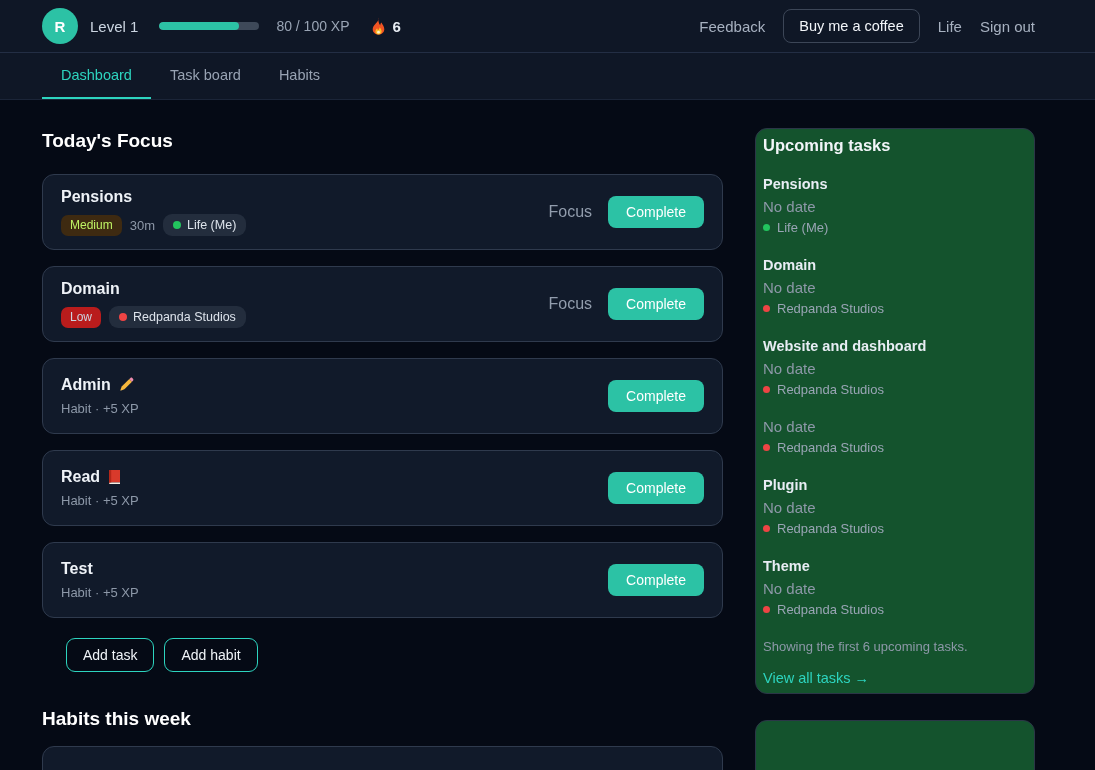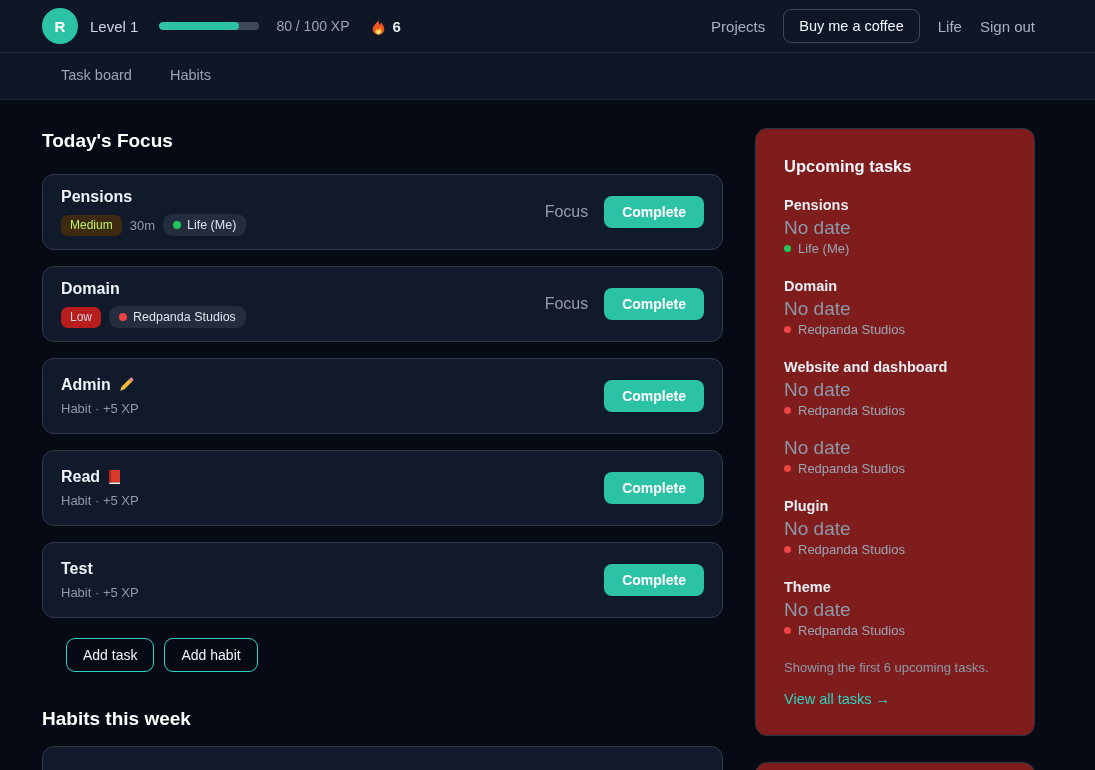--- a/index.html
+++ b/index.html
@@ -80,45 +80,45 @@
     background:#232d3d; color:#dde3eb; font-size:12.5px;
     padding:3px 10px; border-radius:9px;
     display:flex; align-items:center; gap:6px; line-height:16px;
   }
   .dot { width:8px; height:8px; border-radius:50%; flex:none; }
   .habit-sub { margin-top:7px; color:#8d98a8; font-size:13px; line-height:15px; }
   .task-right { display:flex; align-items:center; gap:16px; }
   .focus-link { color:#929dad; font-size:16px; cursor:pointer; }
   .complete-btn {
     background:#2cc2a5; border:none; border-radius:8px;
-    color:#fff; font-size:14px; font-weight:700;
+    color:#fff; font-size:14px; font-weight:400;
     padding:8px 18px; cursor:pointer; font-family:inherit;
   }
   
   .add-row { display:flex; gap:10px; margin-top:20px;margin-left:24px; }
   .outline-btn {
     background:transparent; border:1px solid #2dd4bf; border-radius:9px;
     color:#f0f4f8; font-size:14px; padding:8px 16px; cursor:pointer;
     font-family:inherit;
   }
   .habits-title { margin-top:36px; }
   .habits-card-stub {
     margin-top:16px; height:60px; background:#111a2a;
     border:1px solid #2f3a4d; border-radius:12px;
   }
   
   .side-card {
-    background:#7f1d1d; border:1px solid #2b3647; border-radius:12px;
-    padding:28px;
+    background:#14532d; border:1px solid #2b3647; border-radius:12px;
+    padding:7px;
   }
   .side-card-title { font-size:16.5px; font-weight:bold; color:#f2f5f9; }
   .upcoming-list { margin-top:21px; }
   .up-item { margin-bottom:22px; }
   .up-title { font-size:14.5px; font-weight:600; color:#e8edf4; line-height:17px; }
-  .up-date { margin-top:6px; color:#8d98a8; font-size:19px; line-height:15px; }
+  .up-date { margin-top:6px; color:#8d98a8; font-size:15px; line-height:15px; }
   .up-proj {
     margin-top:6px; color:#9aa5b5; font-size:13px; line-height:15px;
     display:flex; align-items:center; gap:7px;
   }
   .up-proj .dot { width:7px; height:7px; }
   .side-footer { color:#8d98a8; font-size:13px; margin-top:8px; }
   .view-all { margin-top:16px; color:#2dd4bf; font-size:14.5px; cursor:pointer; }
   .tips-card { margin-top:26px; height:120px; }
   
   .ico { display:inline-flex; flex:none; }
@@ -139,28 +139,29 @@
     <span class="ico">
       <svg width="17" height="18" viewBox="0 0 16 18">
           <path d="M8 0.5c0.6 3-1.4 4.6-2.9 6.2C3.5 8.3 2.2 9.9 2.2 12.2c0 3.1 2.6 5.3 5.8 5.3s5.8-2.2 5.8-5.3c0-2.9-2-4.6-2.9-6.7-0.9 1-1.2 1.8-1.1 3C8.1 6.5 7.5 3.3 8 0.5z" fill="#f05423"></path>
           <path d="M8 17.5c-1.8 0-3.1-1.2-3.1-2.9 0-1.5 1-2.2 1.7-3.4 0.5 0.9 0.7 1.4 0.8 2.4 1-0.9 1.6-1.9 1.8-3.3 1.1 1.3 1.9 2.7 1.9 4.3 0 1.7-1.3 2.9-3.1 2.9z" fill="#fcbf29"></path>
           <circle cx="8" cy="15.2" r="1.4" fill="#fdf1c9"></circle>
         </svg>
     </span>
     <span class="streak-count">6</span>
   </div>
   <div class="topbar-right">
-    <span class="top-link">Projects</span>
+    <span class="top-link">Feedback</span>
     <button class="coffee-btn">Buy me a coffee</button>
     <span class="top-link">Life</span>
     <span class="top-link">Sign out</span>
   </div>
 </header>
 
 <nav class="navbar">
+  <div class="nav-tab active">Dashboard</div>
   <div class="nav-tab">Task board</div>
   <div class="nav-tab">Habits</div>
 </nav>
 
 <div class="content">
 
   <div class="main-col">
     <h1 class="section-title first">Today's Focus</h1>
 
     <div class="task-card">

